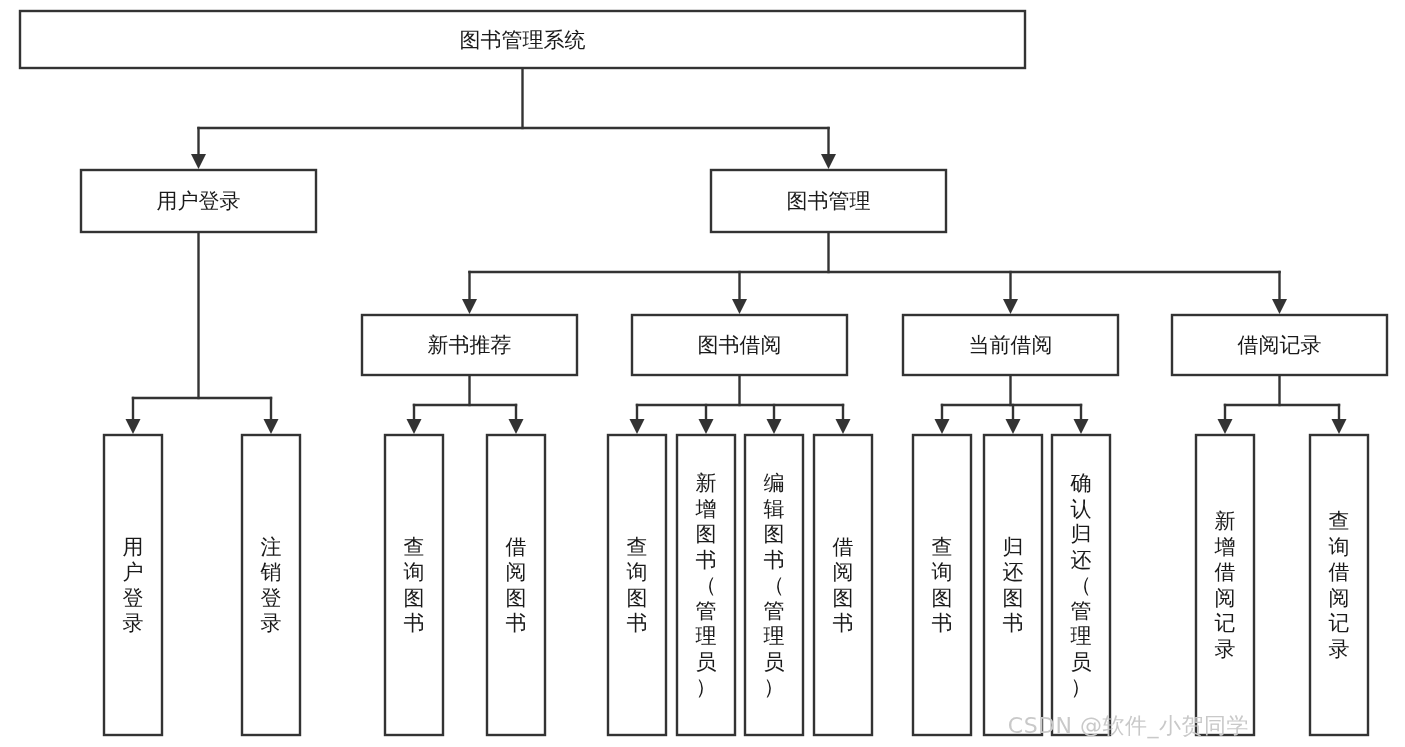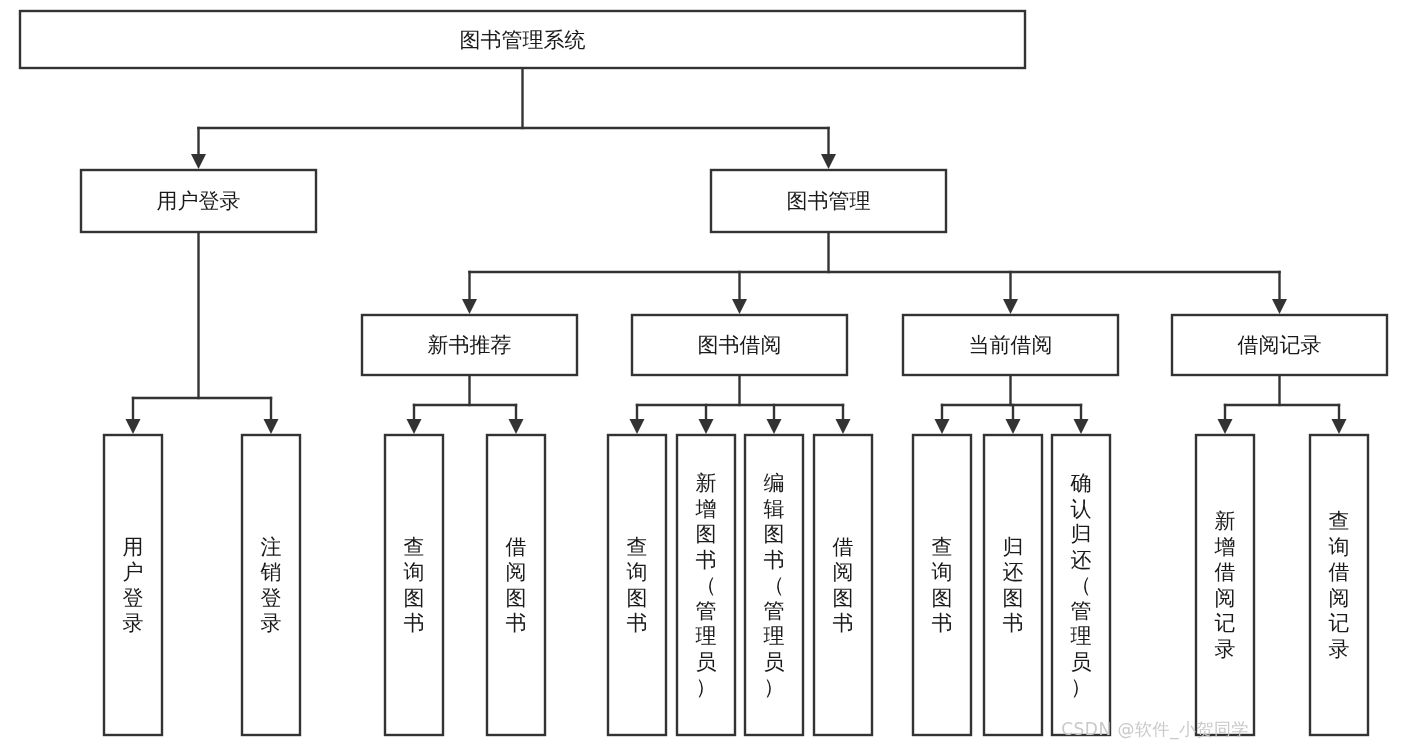--- a/index.html
+++ b/index.html
@@ -51,21 +51,21 @@
   }
   .conn-arrow {
     fill: #333333;
     stroke: none;
   }
   .watermark-text {
     position: absolute;
     right: 8px;
     bottom: 6px;
     font-family: "DejaVu Sans", "Liberation Sans", sans-serif;
-    font-size: 17px;
+    font-size: 22px;
     color: #c9c9c9;
     white-space: nowrap;
     letter-spacing: 0.5px;
     user-select: none;
   }
 </style>
 </head>
 <body>
 
 <div id="diagram-root">

